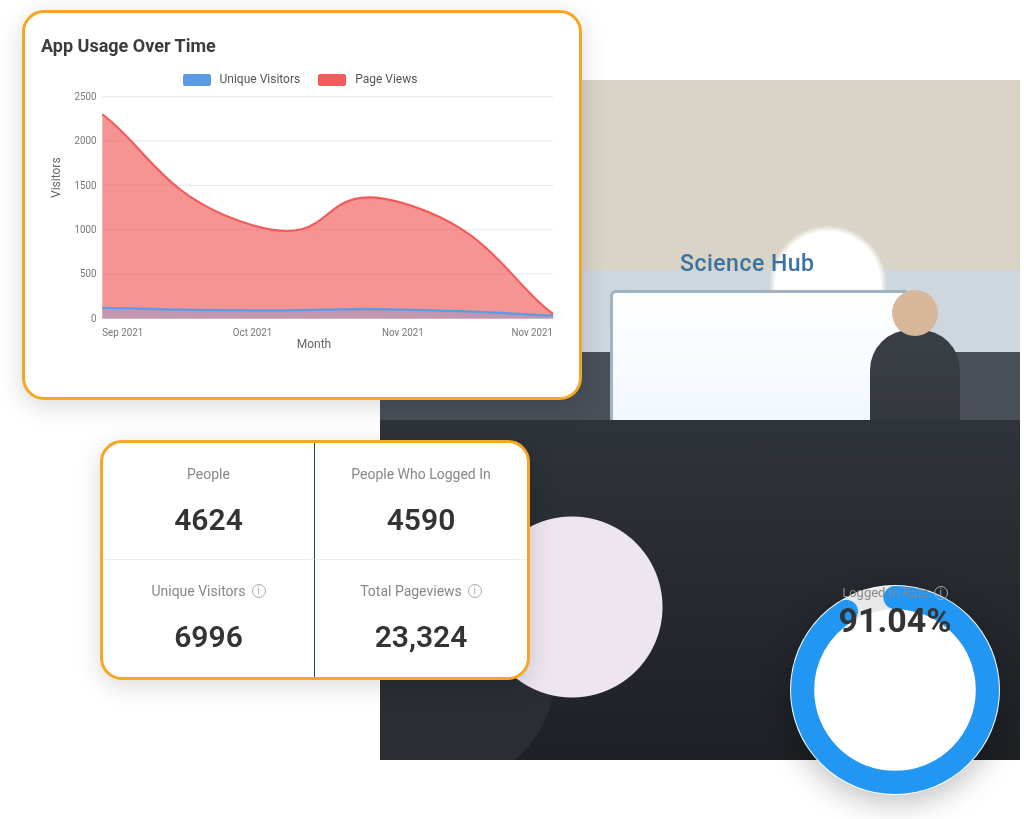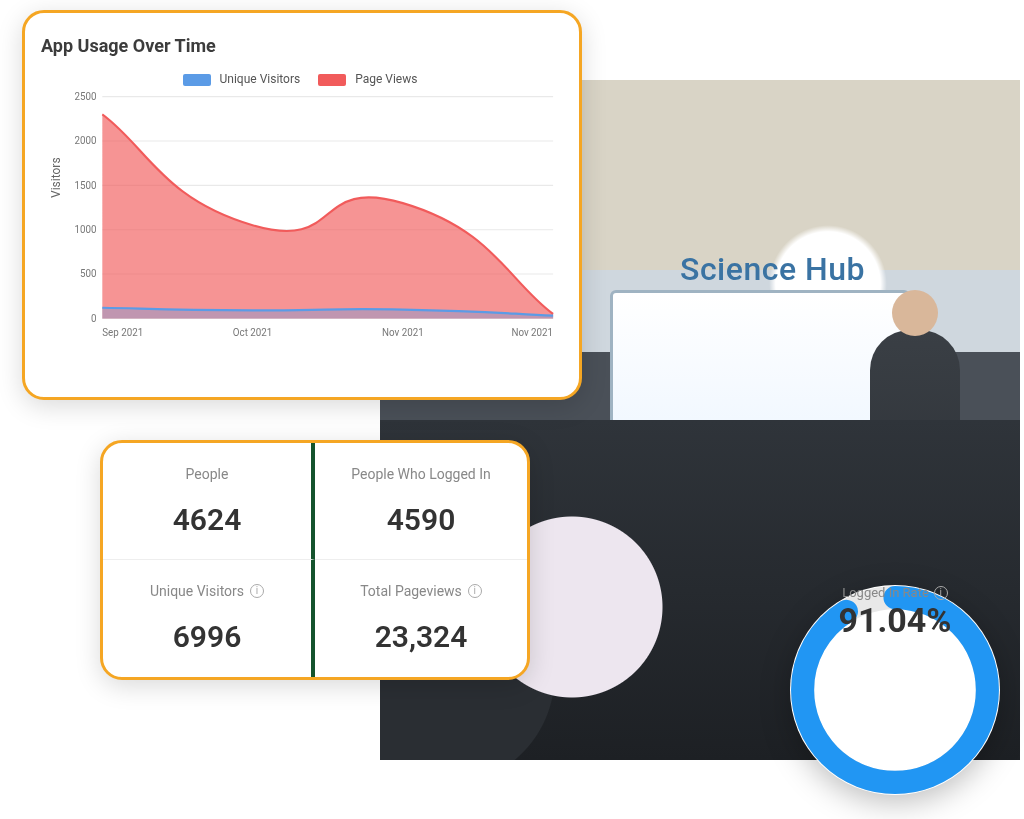--- a/index.html
+++ b/index.html
@@ -19,21 +19,21 @@
   
   .photo{
     position:absolute;left:380px;top:80px;width:640px;height:680px;
     border-radius:0;overflow:hidden;
     background:
       radial-gradient(circle at 70% 30%, #fff 0 8%, transparent 9%),
       linear-gradient(180deg,#d9d4c6 0 28%, #cfd7de 28% 40%, #4a5058 40% 100%);
   }
   .photo .sign{
     position:absolute;left:300px;top:170px;color:#3a73a3;font-weight:500;
-    font-size:32px;letter-spacing:.5px;
+    font-size:23px;letter-spacing:.5px;
   }
   .photo .screen{
     position:absolute;left:230px;top:210px;width:300px;height:170px;
     background:linear-gradient(#fff,#eef6ff);border:3px solid #9fb3c2;
     border-radius:6px;
   }
   .photo .crowd{
     position:absolute;left:0;top:340px;right:0;bottom:0;
     background:
       radial-gradient(circle at 30% 55%, #ede6ef 0 90px, transparent 91px),
@@ -76,21 +76,21 @@
   
   .stats-card{
     position:absolute;left:100px;top:440px;width:430px;height:240px;
     background:var(--card-bg);border:3px solid var(--orange);border-radius:22px;
     display:grid;grid-template-columns:1fr 1fr;grid-template-rows:1fr 1fr;
     box-shadow:0 6px 26px rgba(0,0,0,.15);
   }
   .stat{display:flex;flex-direction:column;align-items:center;justify-content:center;
     padding:10px;position:relative;}
   .stat:nth-child(1),.stat:nth-child(2){border-bottom:1px solid #eee;}
-  .stat:nth-child(1),.stat:nth-child(3){border-right:4px solid #14532d;}
+  .stat:nth-child(1),.stat:nth-child(3){border-right:1px solid #14532d;}
   .stat-label{font-size:14px;color:#888;display:flex;align-items:center;gap:6px;}
   .stat-value{font-size:30px;font-weight:600;color:#333;margin-top:20px;}
   .info-icon{display:inline-flex;width:14px;height:14px;border:1.3px solid #aaa;
     border-radius:50%;align-items:center;justify-content:center;font-size:10px;
     color:#aaa;font-style:normal;line-height:1;}
 
   
   .gauge-card{
     position:absolute;right:24px;bottom:24px;width:210px;height:210px;
     background:var(--card-bg);border-radius:50%;
@@ -146,20 +146,21 @@
           <text x="34" y="222" text-anchor="start">Sep 2021</text>
           <text x="187.33333333333334" y="222" text-anchor="middle">Oct 2021</text>
           <text x="340.6666666666667" y="222" text-anchor="middle">Nov 2021</text>
           <text x="494" y="222" text-anchor="end">Nov 2021</text>
         </g>
       <path class="series-pv-fill" d="M34,22 C80,52 95.33333333333334,98 187.33333333333334,122 C279.33333333333337,146 248.66666666666669,78 340.6666666666667,102 C432.6666666666667,126 448,172 494,202 L494,206 L34,206 Z"></path>
       <path class="series-pv-line" d="M34,22 C80,52 95.33333333333334,98 187.33333333333334,122 C279.33333333333337,146 248.66666666666669,78 340.6666666666667,102 C432.6666666666667,126 448,172 494,202"></path>
       <path class="series-uv-fill" d="M34,196.4 C80,197.12 95.33333333333334,198.32000000000002 187.33333333333334,198.8 C279.33333333333337,199.28 248.66666666666669,196.56 340.6666666666667,198 C432.6666666666667,199.44 448,201.92 494,203.6 L494,206 L34,206 Z"></path>
       <path class="series-uv-line" d="M34,196.4 C80,197.12 95.33333333333334,198.32000000000002 187.33333333333334,198.8 C279.33333333333337,199.28 248.66666666666669,196.56 340.6666666666667,198 C432.6666666666667,199.44 448,201.92 494,203.6"></path>
     </svg>
+    <div class="xlabel">Month</div>
   </div>
 </div>
 
 <div class="stats-card">
   <div class="stat">
     <div class="stat-label">People</div>
     <div class="stat-value">4624</div>
   </div>
   <div class="stat">
     <div class="stat-label">People Who Logged In</div>

